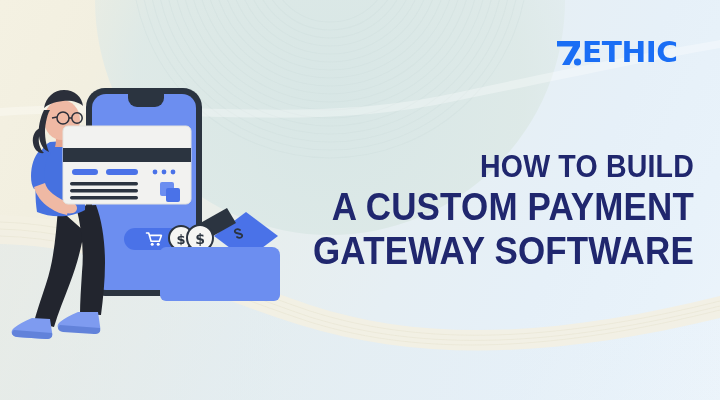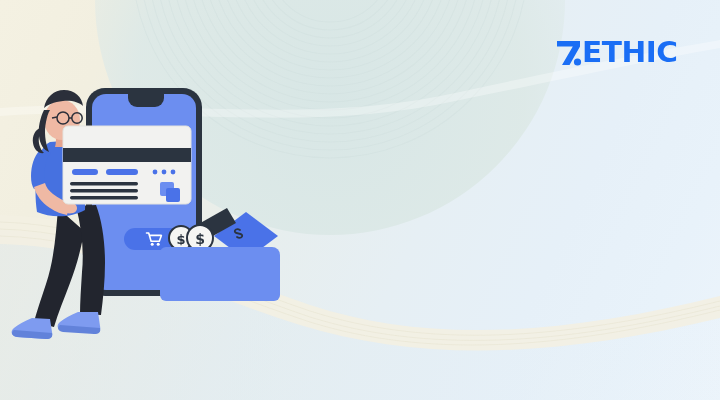--- a/index.html
+++ b/index.html
@@ -259,14 +259,19 @@
   </svg>
 
   <div id="logo">
     <svg class="mark" width="28" height="29" viewBox="0 0 28 29">
       <path d="M2,3 h23 v5.5 l-10.5,18.5 h-7.5 l10.8,-18.4 h-15.8 z" fill="#1a6ef5"></path>
       <circle cx="22.5" cy="24" r="3.6" fill="#1a6ef5"></circle>
     </svg>
     <span class="wordmark">ETHIC</span>
   </div>
 
+  <div id="headline">
+    <span class="line l1">HOW TO BUILD</span>
+    <span class="line l2">A CUSTOM PAYMENT</span>
+    <span class="line l3">GATEWAY SOFTWARE</span>
+  </div>
 
 </div>
 
 </body></html>

